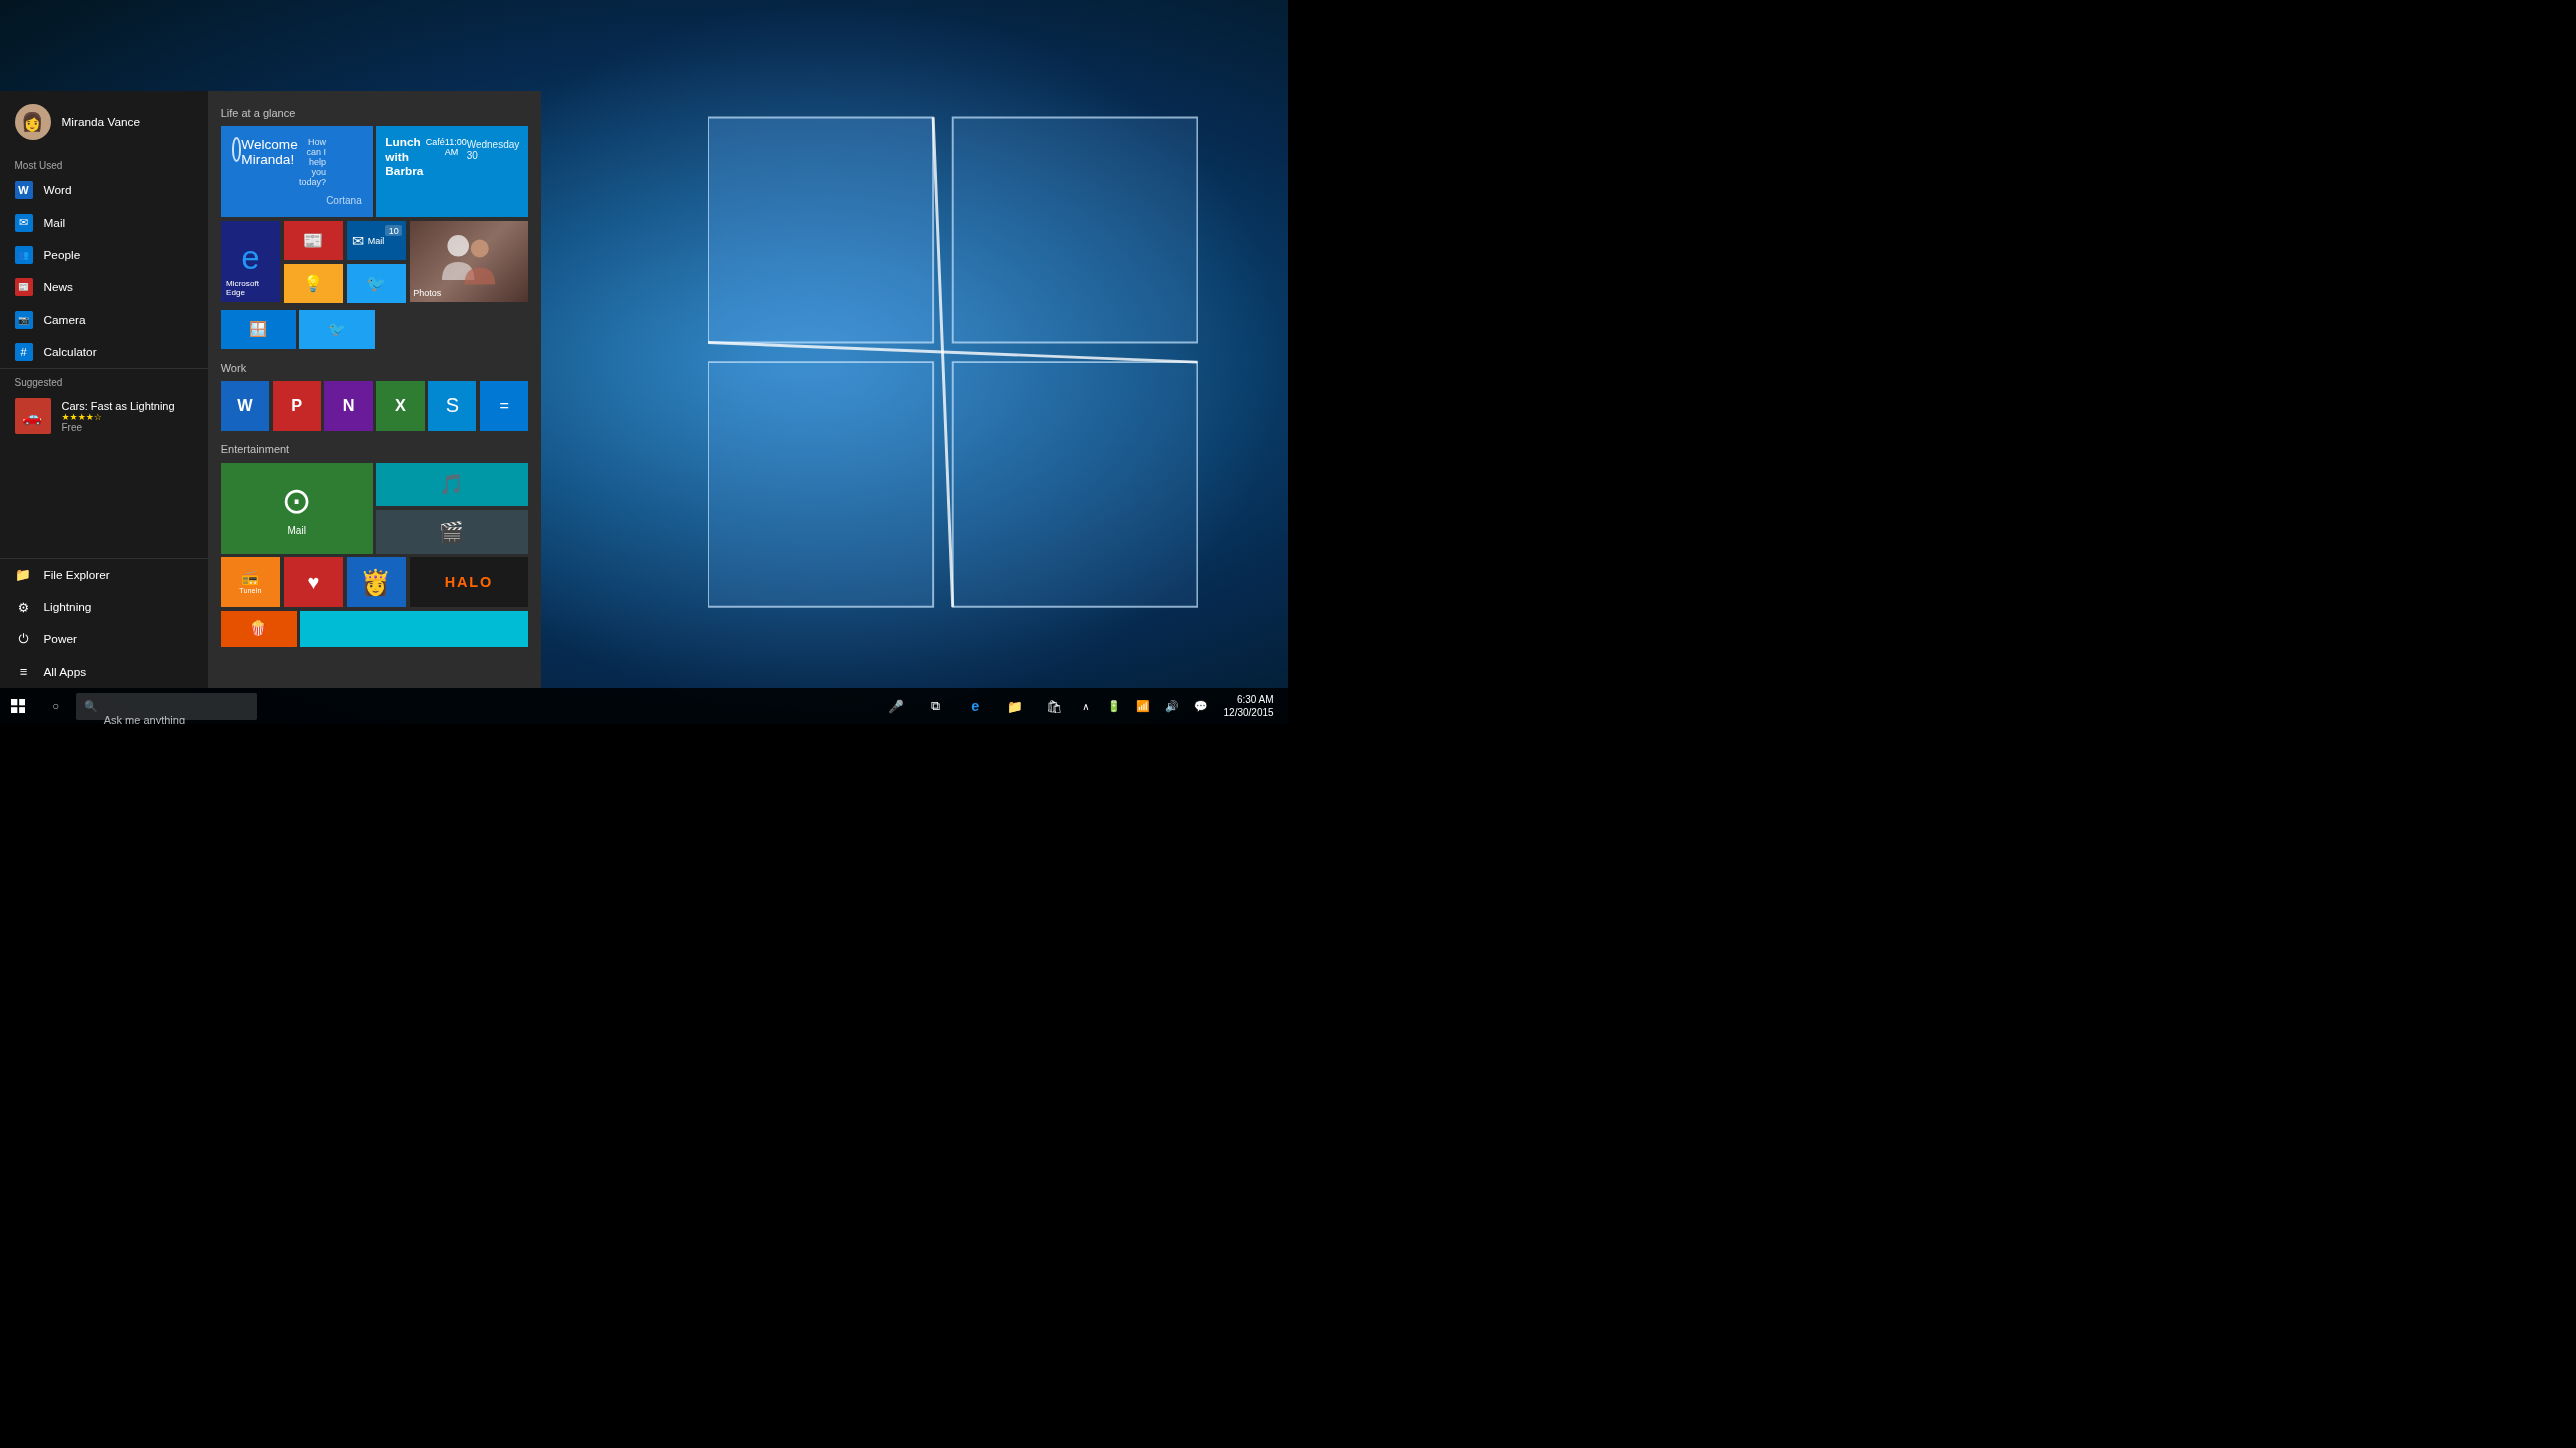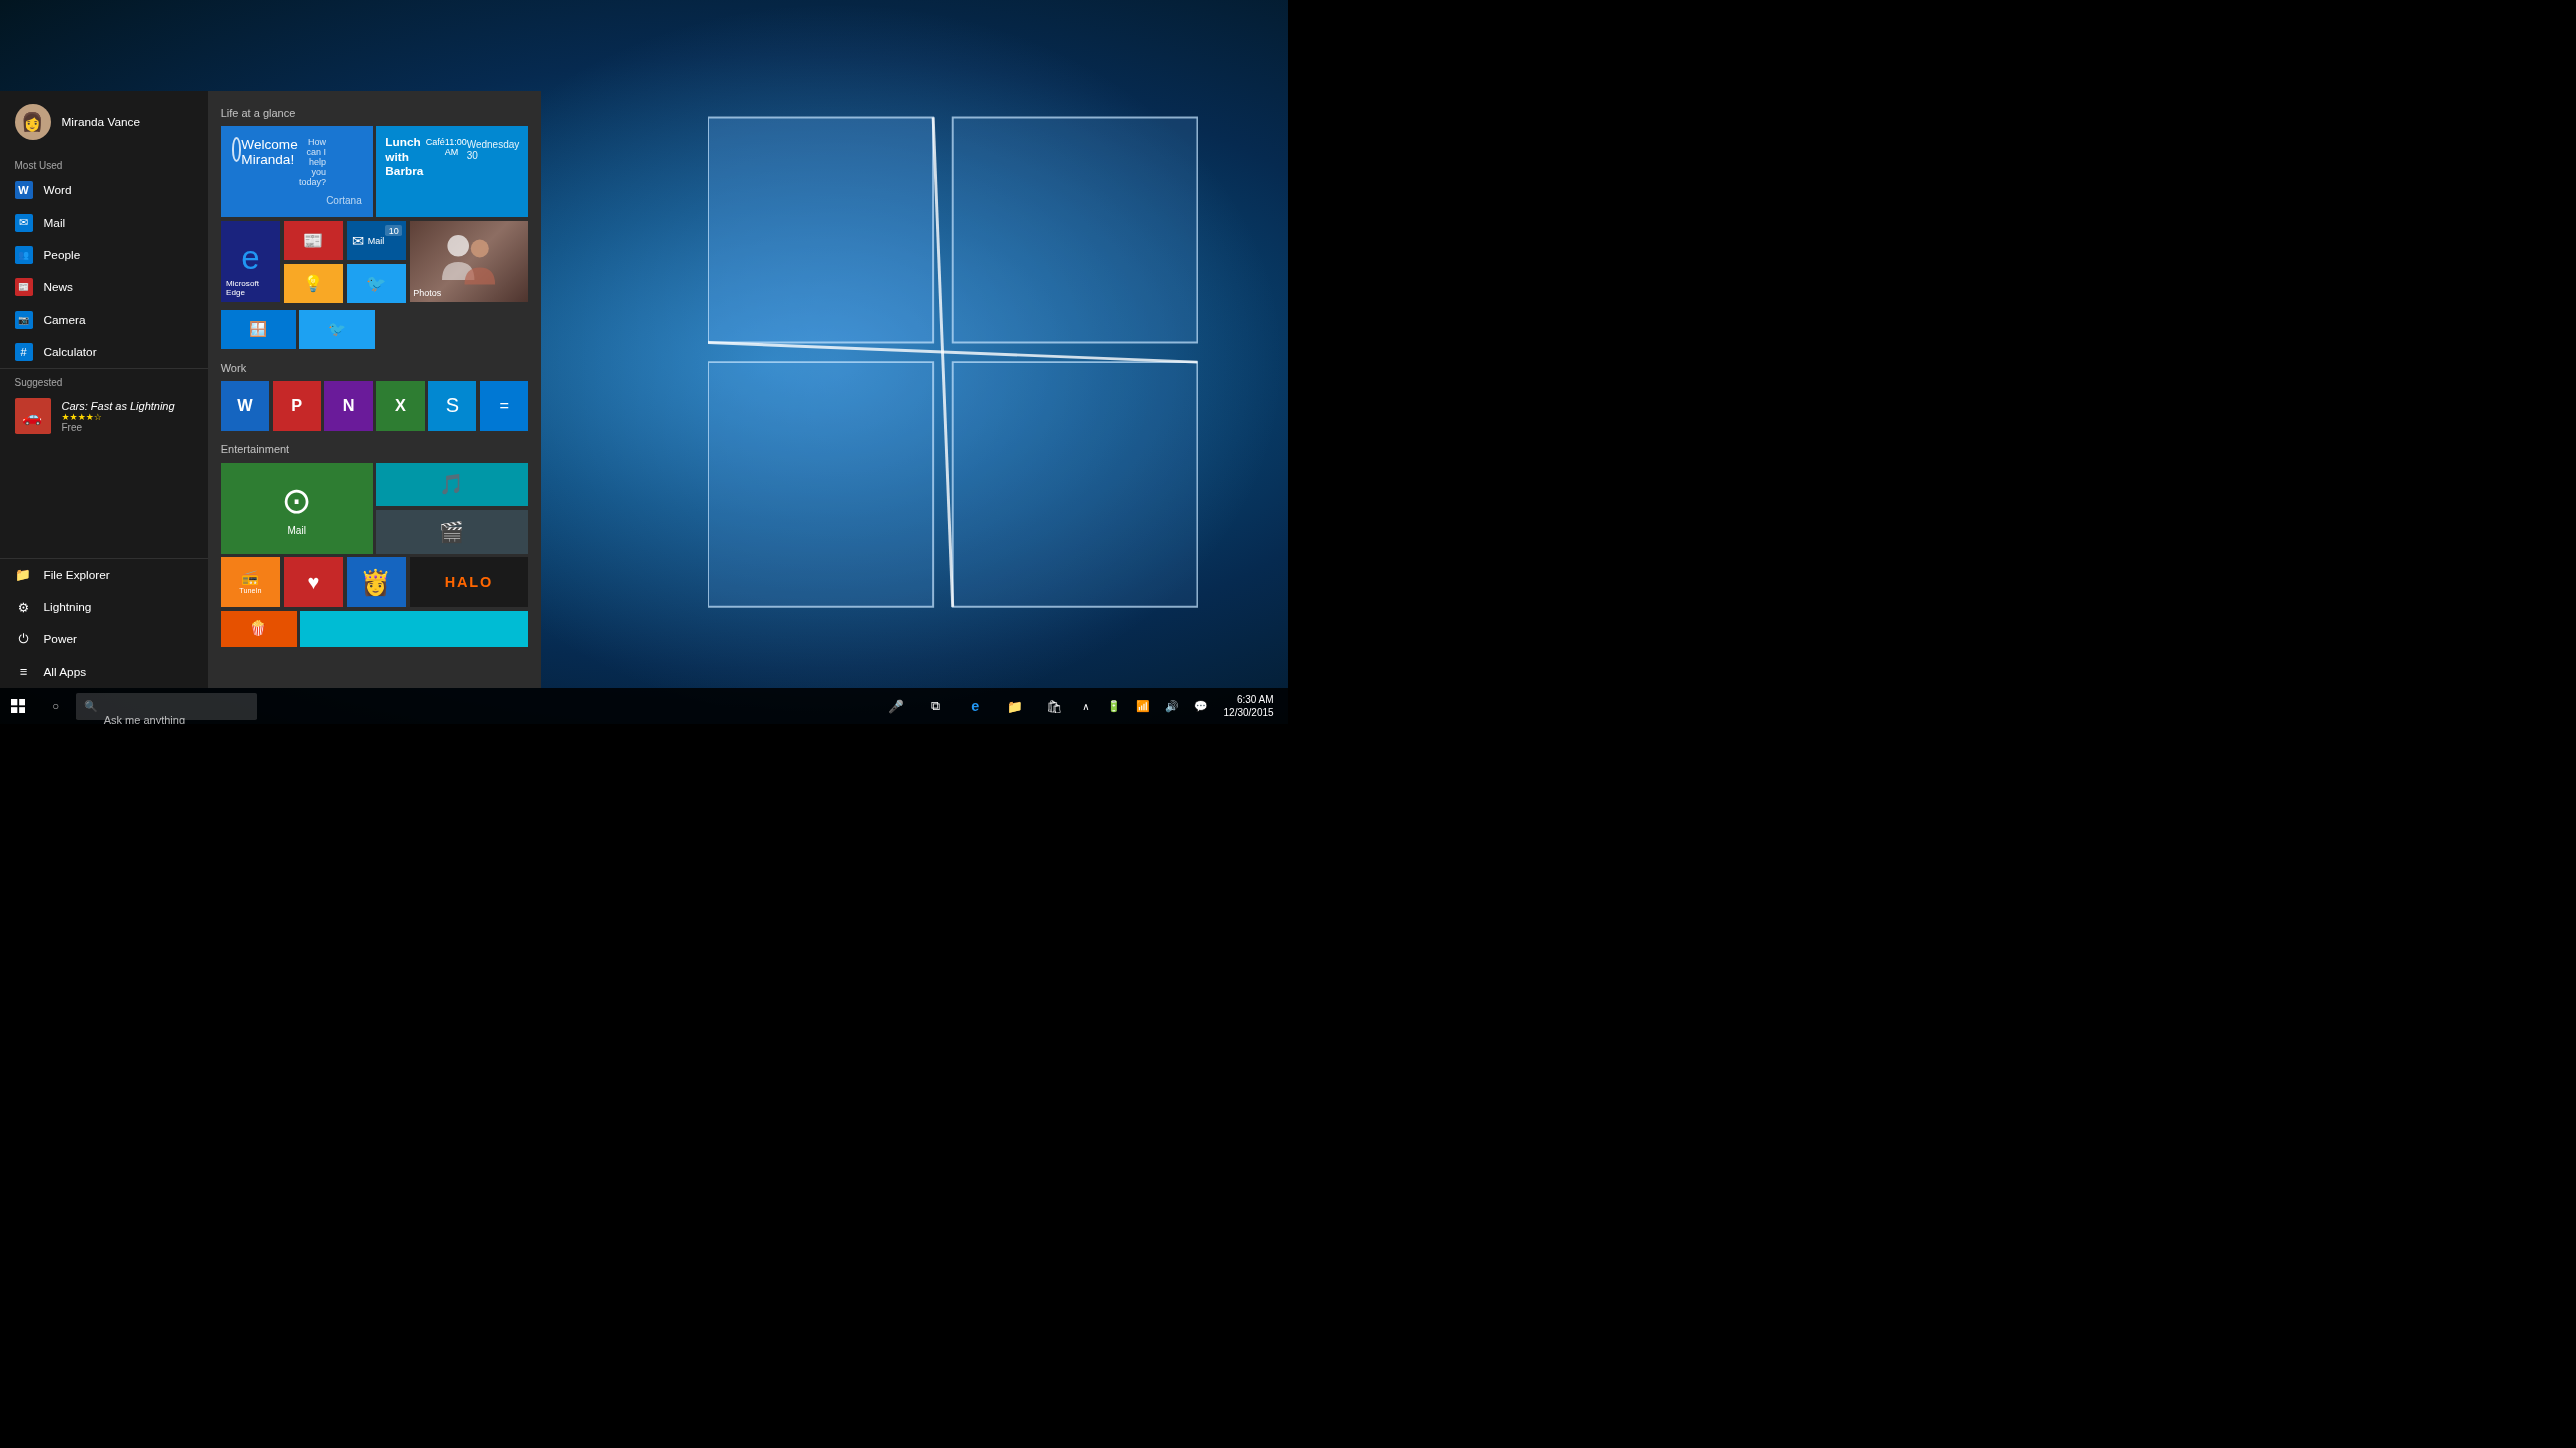--- a/index.html
+++ b/index.html
@@ -237,21 +237,21 @@
       background: #c0392b;
       border-radius: 1.8px;
       flex-shrink: 0;
       display: flex;
       align-items: center;
       justify-content: center;
       font-size: 16.3px;
     }
 
     .suggested-info { flex: 1; }
-    .suggested-name { font-size: 11px; color: #fff; font-style: italic; }
+    .suggested-name { font-size: 11px; color: #fff; }
     .suggested-free { font-size: 10px; color: rgba(255,255,255,0.6); }
     .stars { color: #ffd700; font-size: 9px; }
 
     .start-bottom {
       margin-top: auto;
       border-top: 0.9px solid rgba(255,255,255,0.1);
     }
 
     
     .start-right {

